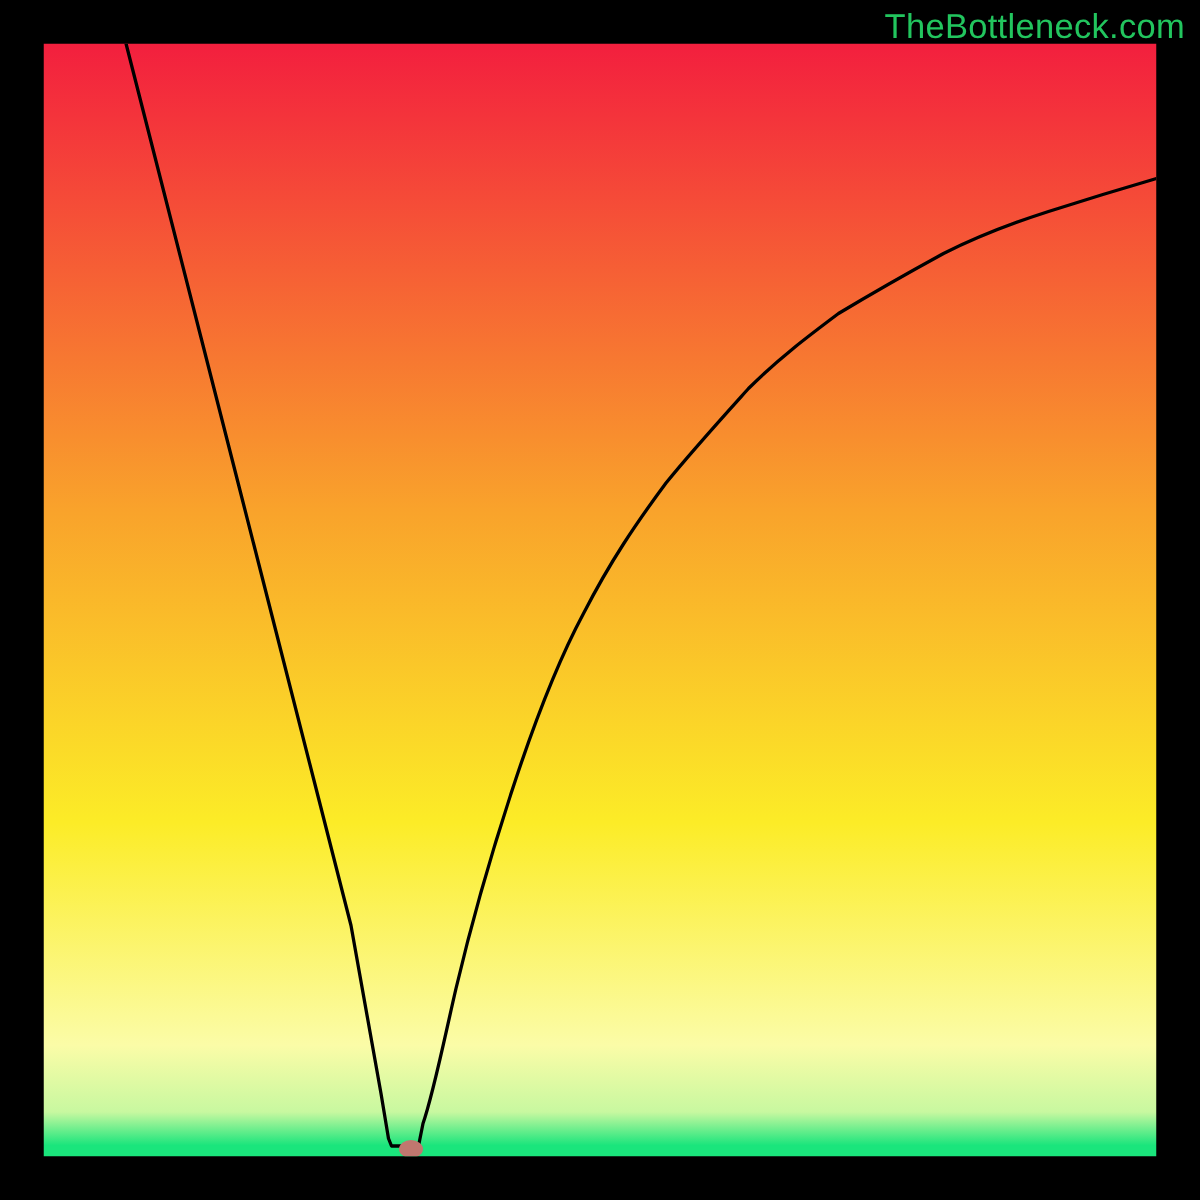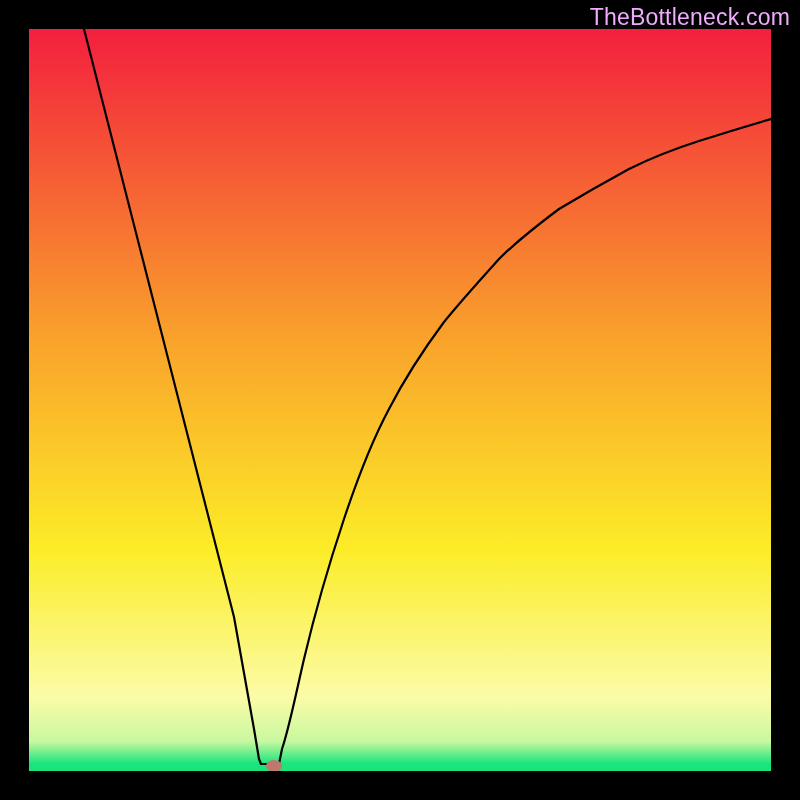--- a/index.html
+++ b/index.html
@@ -53,21 +53,21 @@
     stroke-linecap: round;
   }
   .min-dot {
     fill: #c0776f;
     stroke: none;
   }
   .watermark {
     position: absolute;
     top: 4px;
     right: 10px;
-    color: #f0abfc;
+    color: #22c55e;
     font-size: 23px;
     font-weight: 400;
     letter-spacing: 0.2px;
     user-select: none;
   }
 </style>
 </head>
 <body>
 
 <div class="frame">

